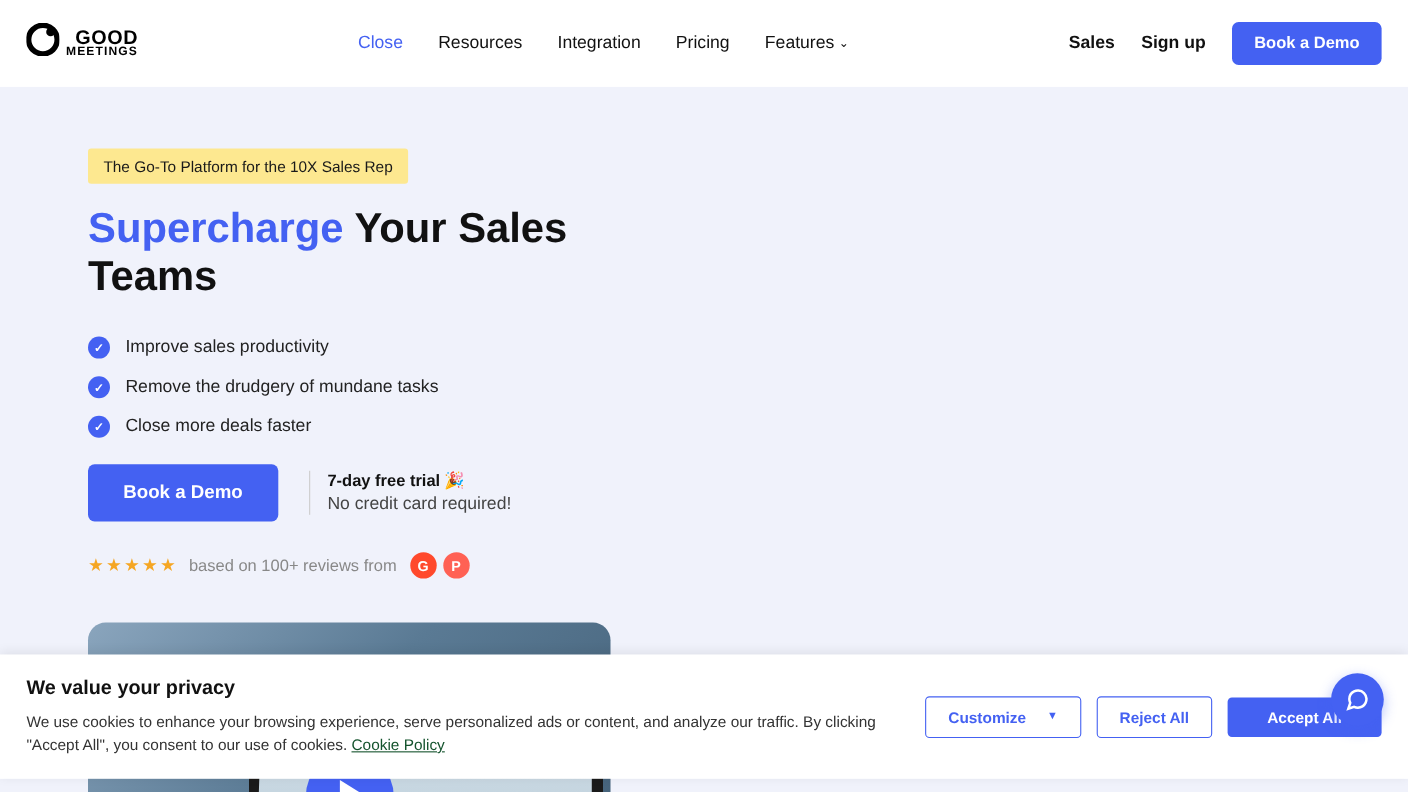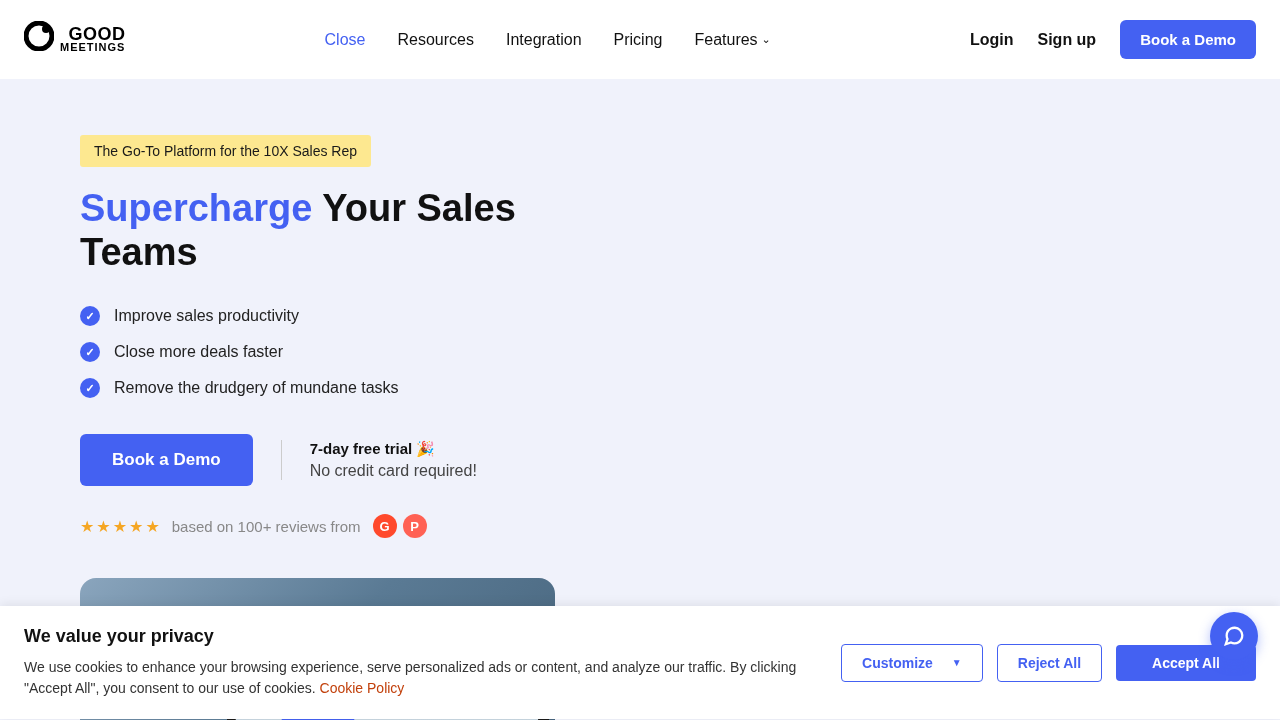--- a/index.html
+++ b/index.html
@@ -21,29 +21,29 @@
     .auth-link { font-size: 16px; font-weight: 600; color: #111; cursor: pointer; }
     .btn-primary { background: #4461F2; color: #fff; padding: 11px 20px; border-radius: 6px; font-size: 15px; font-weight: 600; cursor: pointer; border: none; }
     
     
     .hero { background: #F0F2FB; padding: 56px 80px 40px; display: flex; gap: 40px; align-items: flex-start; min-height: 600px; flex-direction: column; }
     .hero-left { flex: 1; max-width: 560px; }
     .badge { display: inline-block; background: #FDE890; color: #1a1a1a; padding: 8px 14px; border-radius: 3px; font-size: 14px; font-weight: 500; margin-bottom: 20px; }
     .hero-title { font-size: 38px; font-weight: 700; line-height: 1.15; color: #111; margin-bottom: 32px; }
     .hero-title .highlight { color: #4461F2; }
     
-    .feature-list { display: flex; flex-direction: column; gap: 16px; margin-bottom: 36px; }
+    .feature-list { display: flex; flex-direction: column; gap: 16px; margin-bottom: 24px; }
     .feature-item { display: flex; align-items: center; gap: 14px; }
     .check-icon { width: 20px; height: 20px; background: #4461F2; border-radius: 50%; display: flex; align-items: center; justify-content: center; flex-shrink: 0; }
     .check-icon::after { content: '✓'; color: #fff; font-size: 11px; font-weight: bold; }
     .feature-text { font-size: 16px; color: #222; }
     
     .cta-row { display: flex; align-items: center; gap: 28px; margin-bottom: 28px; }
     .btn-demo { background: #4461F2; color: #fff; padding: 16px 32px; border-radius: 6px; font-size: 17px; font-weight: 600; cursor: pointer; border: none; }
-    .trial-info { border-left: 1px solid #ccc; padding-left: 28px; }
+    .trial-info { border-left: 1px solid #ccc; padding-left: 16px; }
     .trial-title { font-size: 15px; font-weight: 700; color: #111; margin-bottom: 4px; }
     .trial-sub { font-size: 16px; color: #444; }
     
     .reviews { display: flex; align-items: center; gap: 12px; }
     .stars { display: flex; gap: 2px; }
     .star { color: #F5A623; font-size: 16px; }
     .reviews-text { font-size: 15px; color: #888; text-align: right; }
     .review-badges { display: flex; gap: 6px; }
     .review-badge { width: 24px; height: 24px; border-radius: 50%; display: flex; align-items: center; justify-content: center; color: #fff; font-size: 13px; font-weight: 700; }
     .badge-g { background: #FF492C; }
@@ -52,25 +52,25 @@
     
     .hero-right { flex: 0 0 475px; }
     .video-thumb { width: 475px; height: 315px; border-radius: 16px; background: linear-gradient(135deg, #8aa5bd 0%, #5a7a94 40%, #3d5970 100%); position: relative; overflow: hidden; cursor: pointer; }
     .laptop { position: absolute; right: 10px; bottom: 30px; width: 330px; height: 200px; background: #1a1a1a; border-radius: 10px 10px 0 0; transform: perspective(800px) rotateY(-12deg) rotateX(5deg); }
     .laptop-screen { position: absolute; top: 10px; left: 10px; right: 10px; bottom: 10px; background: linear-gradient(180deg, #d4e0e8 0%, #a8c0d0 100%); border-radius: 6px; }
     .laptop-base { position: absolute; bottom: 15px; right: -10px; width: 360px; height: 18px; background: #2a2a2a; border-radius: 0 0 12px 12px; transform: perspective(800px) rotateY(-12deg) rotateX(70deg); }
     .play-btn { position: absolute; top: 50%; left: 50%; transform: translate(-50%, -50%); width: 80px; height: 80px; background: #4461F2; border-radius: 50%; display: flex; align-items: center; justify-content: center; }
     .play-triangle { width: 0; height: 0; border-left: 24px solid #fff; border-top: 15px solid transparent; border-bottom: 15px solid transparent; margin-left: 6px; }
     
     
-    .cookie-banner { position: absolute; bottom: 1px; left: 0; right: 0; background: #fff; padding: 20px 24px; display: flex; align-items: center; justify-content: space-between; box-shadow: 0 -2px 10px rgba(0,0,0,0.08); gap: 24px; }
+    .cookie-banner { position: absolute; bottom: 12px; left: 0; right: 0; background: #fff; padding: 20px 24px; display: flex; align-items: center; justify-content: space-between; box-shadow: 0 -2px 10px rgba(0,0,0,0.08); gap: 24px; }
     .cookie-text { flex: 1; }
     .cookie-title { font-size: 18px; font-weight: 700; color: #111; margin-bottom: 10px; }
     .cookie-desc { font-size: 14px; color: #333; line-height: 1.5; }
-    .cookie-link { color: #c2410c; cursor: pointer; margin-top: 36px; }
+    .cookie-link { color: #14532d; text-decoration: underline; cursor: pointer; margin-top: 36px; }
     .cookie-actions { display: flex; gap: 14px; align-items: center; }
     .btn-outline { background: #fff; border: 1.5px solid #4461F2; color: #4461F2; padding: 10px 20px; border-radius: 4px; font-size: 14px; font-weight: 600; cursor: pointer; display: flex; align-items: center; gap: 17px; }
     .btn-accept { background: #4461F2; color: #fff; padding: 10px 36px; border-radius: 4px; font-size: 14px; font-weight: 600; cursor: pointer; border: none; }
     
     
     .chat-bubble { position: absolute; bottom: 60px; right: 22px; width: 48px; height: 48px; background: #4461F2; border-radius: 50%; display: flex; align-items: center; justify-content: center; cursor: pointer; z-index: 10; box-shadow: 0 4px 12px rgba(68,97,242,0.4); }
     .chat-icon { width: 22px; height: 22px; }
     
     .chevron { font-size: 11px; }
     .dropdown-caret { font-size: 10px; margin-left: 2px; }
@@ -97,46 +97,46 @@
     <a class="nav-link">Resources</a>
     <a class="nav-link">Integration</a>
     <a class="nav-link">Pricing</a>
     <a class="nav-link">
       <span>Features</span>
       <span class="chevron">⌄</span>
     </a>
   </nav>
 
   <div class="header-actions">
-    <a class="auth-link">Login</a>
+    <a class="auth-link">Sales</a>
     <a class="auth-link">Sign up</a>
     <button class="btn-primary">Book a Demo</button>
   </div>
 </header>
 
 <section class="hero">
   <div class="hero-left">
     <div class="badge">The Go-To Platform for the 10X Sales Rep</div>
     <h1 class="hero-title">
       <span class="highlight">Supercharge</span>
       <span>Your Sales Teams</span>
     </h1>
     
     <ul class="feature-list">
       <li class="feature-item">
         <span class="check-icon"></span>
         <span class="feature-text">Improve sales productivity</span>
       </li>
       <li class="feature-item">
         <span class="check-icon"></span>
-        <span class="feature-text">Close more deals faster</span>
+        <span class="feature-text">Remove the drudgery of mundane tasks</span>
       </li>
       <li class="feature-item">
         <span class="check-icon"></span>
-        <span class="feature-text">Remove the drudgery of mundane tasks</span>
+        <span class="feature-text">Close more deals faster</span>
       </li>
     </ul>
     
     <div class="cta-row">
       <button class="btn-demo">Book a Demo</button>
       <div class="trial-info">
         <div class="trial-title">7-day free trial 🎉</div>
         <div class="trial-sub">No credit card required!</div>
       </div>
     </div>

